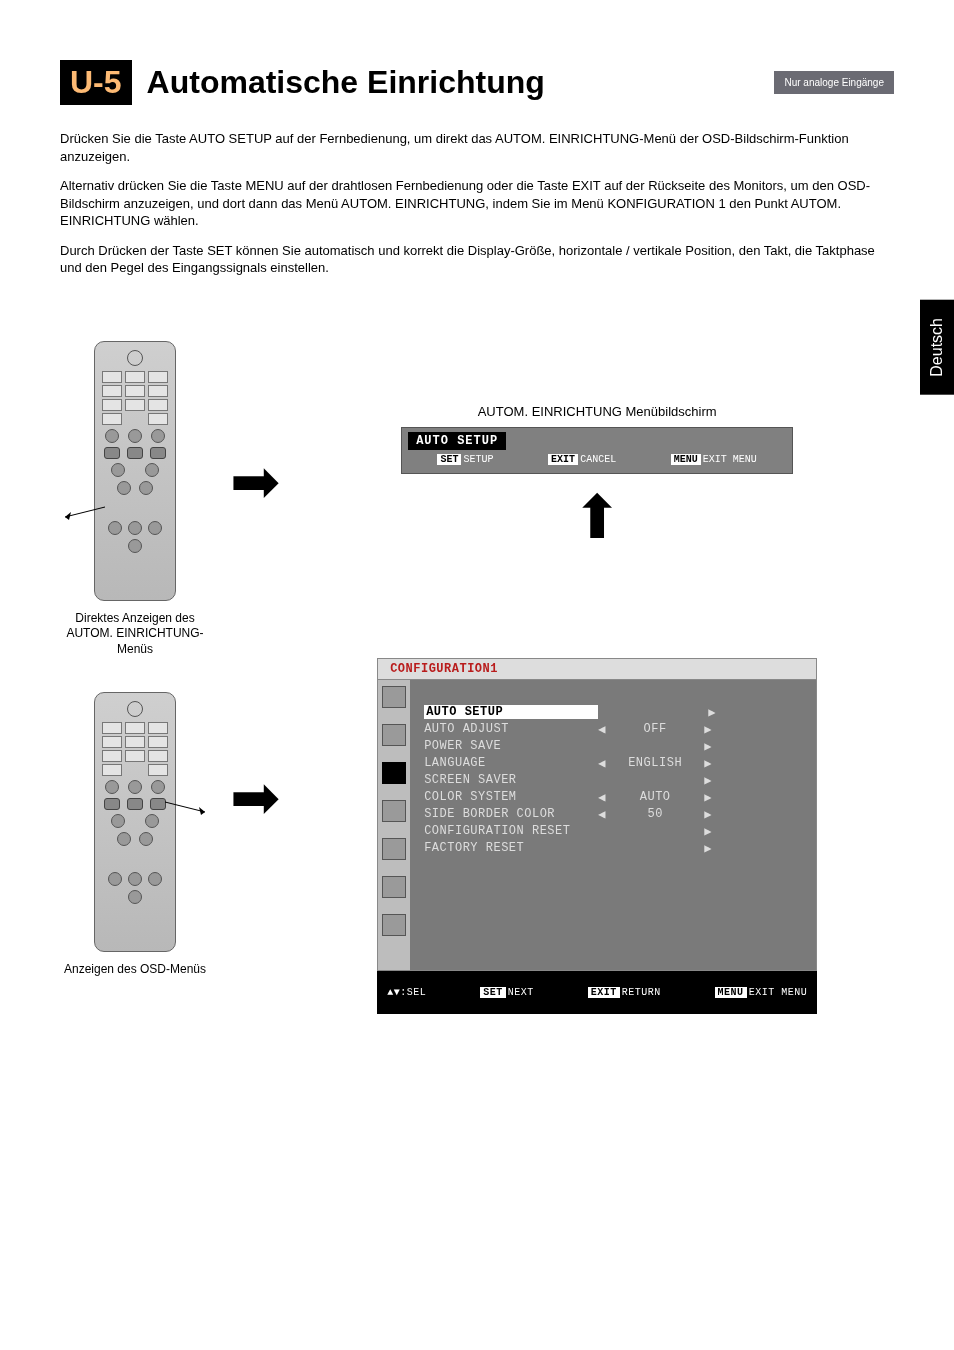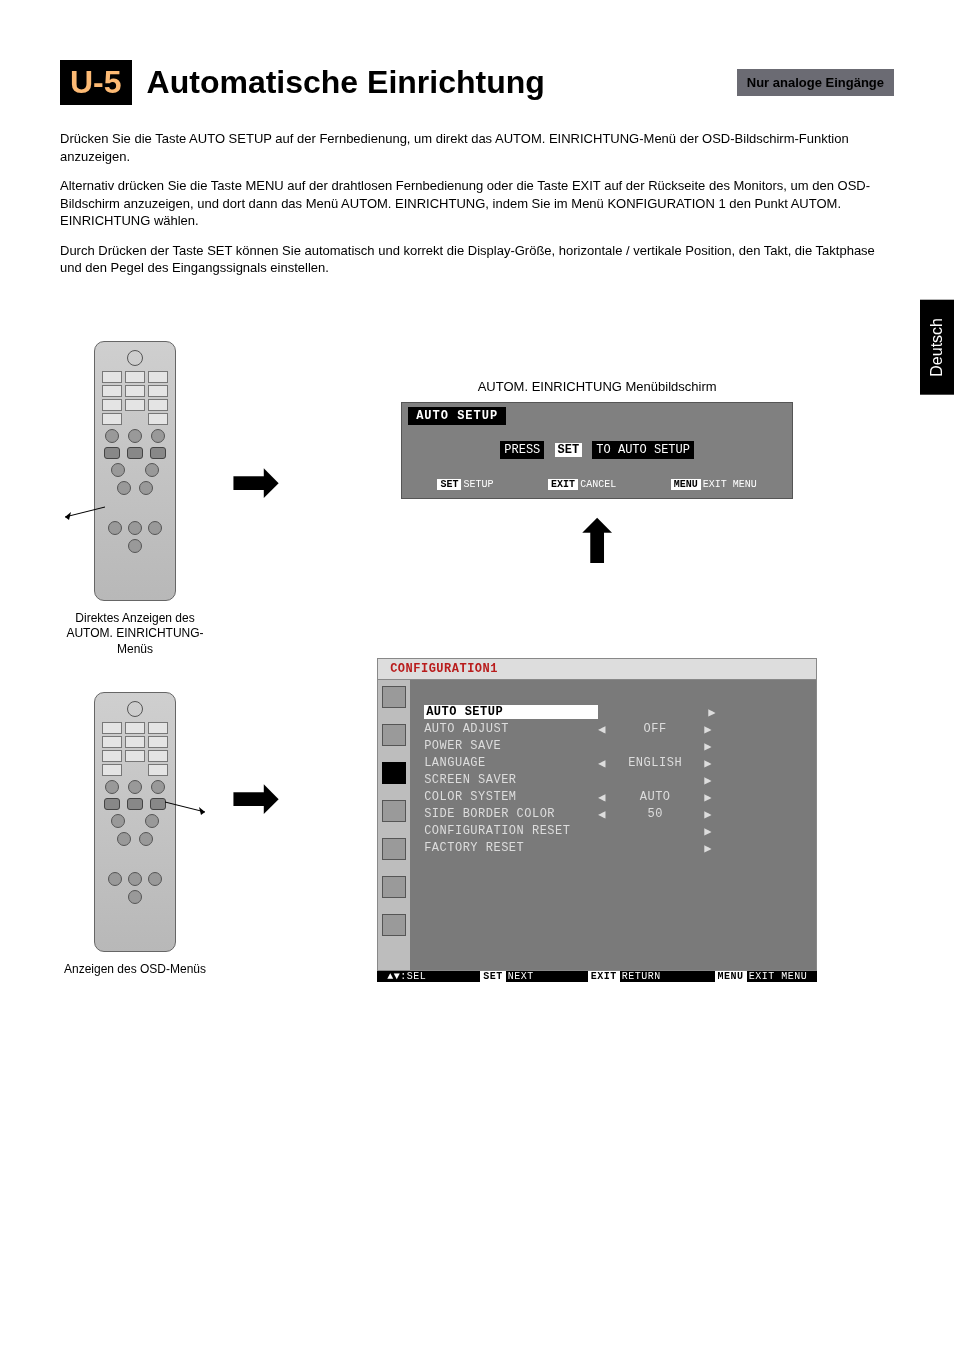--- a/index.html
+++ b/index.html
@@ -34,23 +34,23 @@
     font-weight: bold;
     font-size: 32px;
     padding: 4px 10px;
   }
   .page-title {
     font-size: 32px;
     font-weight: bold;
   }
   .tag-badge {
     background: #6b6b73;
-    color: #000000;
-    font-weight: bold;
-    font-size: 13px;
+    color: #ffffff;
+    font-weight: normal;
+    font-size: 10px;
     padding: 6px 10px;
   }
   .side-tab {
     position: absolute;
     right: 0;
     top: 300px;
     background: #000;
     color: #fff;
     writing-mode: vertical-rl;
     transform: rotate(180deg);
@@ -186,21 +186,21 @@
     padding:24px 14px 8px 14px;
   }
   .menu-row { display:flex; align-items:center; height:17px;}
   .menu-row .lbl { flex:0 0 170px; }
   .menu-row .lt, .menu-row .rt { width:16px;text-align:center; }
   .menu-row .val { width:90px; text-align:center; }
   .menu-row.first .lbl { background:#fff;color:#000;font-weight:bold; padding:0 2px;}
   .osd2-footer {
     background:#000;color:#fff;
     font-size:10px;
-    padding:0 10px;
+    padding:16px 10px;
     display:flex;justify-content:space-between;text-align:right;
   }
   .osd2-footer b { background:#fff;color:#000;padding:0 3px;margin-right:2px;font-weight:bold; }
 
   .footer {
     position:absolute;
     bottom:40px;
     left:0;right:0;
     text-align:center;
     font-size:13px;
@@ -283,25 +283,20 @@
       </div>
       <div class="remote-caption">Direktes Anzeigen des AUTOM. EINRICHTUNG-Menüs</div>
     </div>
 
     <div class="big-arrow">➡</div>
 
     <div class="osd-block">
       <div class="osd-caption">AUTOM. EINRICHTUNG Menübildschirm</div>
       <div class="osd1">
         <span class="osd1-title">AUTO SETUP</span>
-        <div class="osd1-body">
-          <span class="txt-dark">PRESS</span>
-          <span style="background:#fff;color:#000;padding:0 3px;font-weight:bold;">SET</span>
-          <span class="txt-dark">TO AUTO SETUP</span>
-        </div>
         <div class="osd1-footer">
           <span><b>SET</b><span>SETUP</span></span>
           <span><b>EXIT</b><span>CANCEL</span></span>
           <span><b>MENU</b><span>EXIT MENU</span></span>
         </div>
       </div>
       <div class="big-arrow-up">⬆</div>
     </div>
   </div>
 

